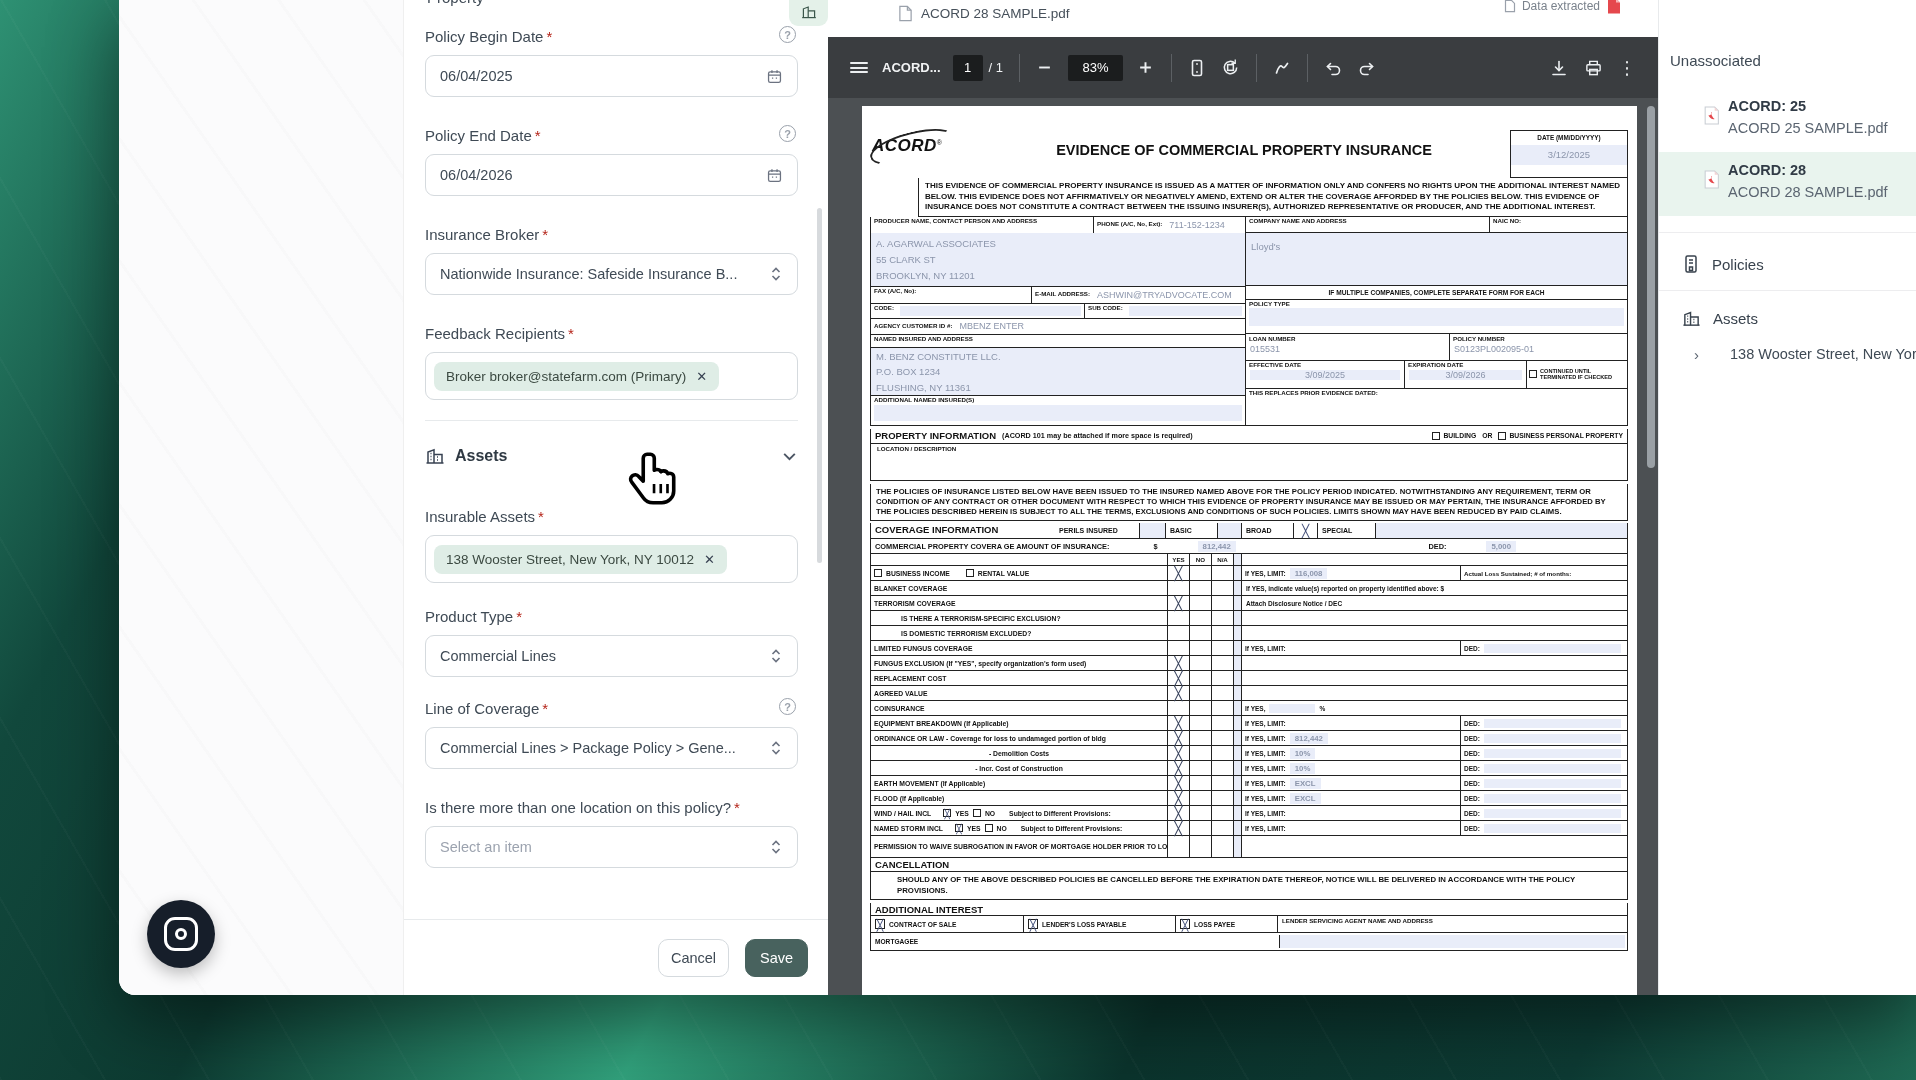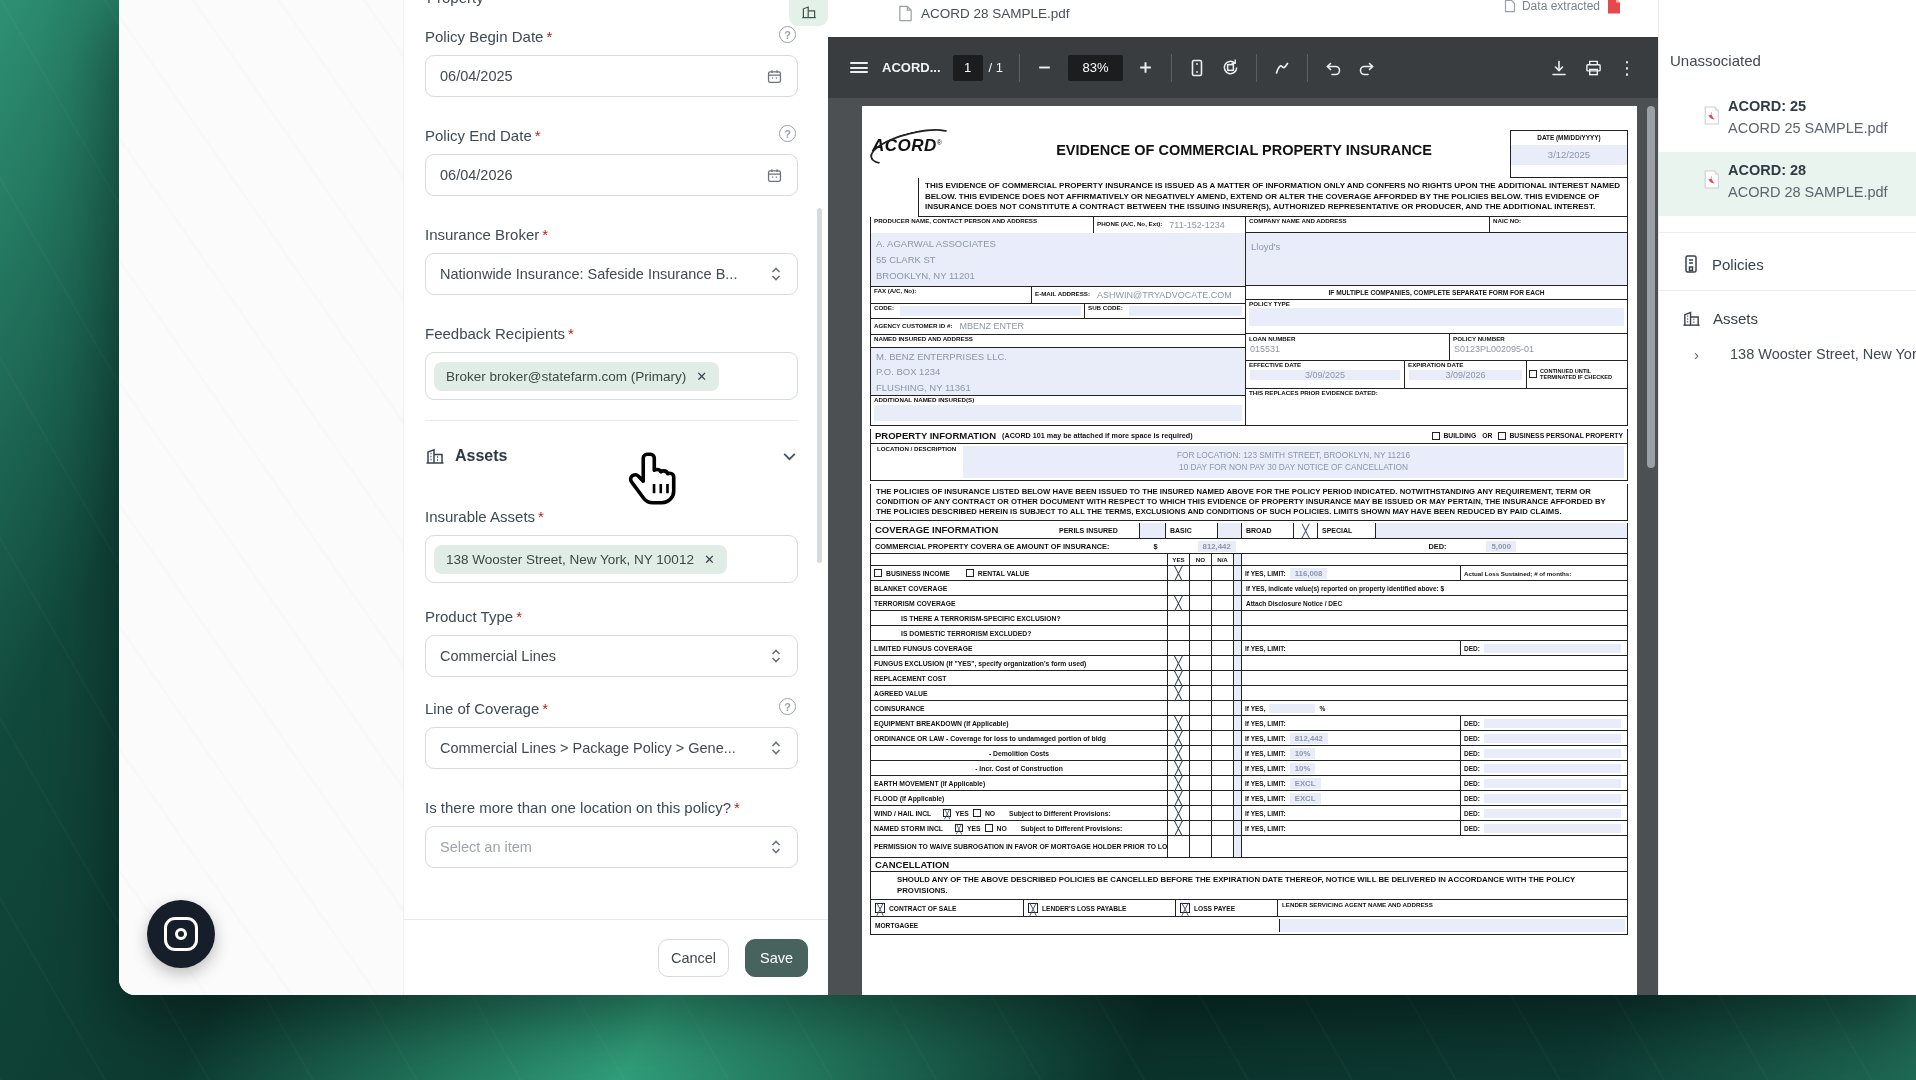--- a/index.html
+++ b/index.html
@@ -496,21 +496,21 @@
                     </div>
                 </div>
                 <div class="cellrow agrow">
                   <span class="tlab">AGENCY CUSTOMER ID #:</span>
                   <span class="fval" style="margin-left:4px">MBENZ ENTER</span>
                 </div>
                 <div class="cellrow nmlab">
                     <div class="tlab">NAMED INSURED AND ADDRESS</div>
                   </div>
                 <div class="cellrow nmlines bluebg" style="display:block">
-                  <div>M. BENZ ENTERPRISES LLC.</div>
+                  <div>M. BENZ CONSTITUTE LLC.</div>
                     <div>P.O. BOX 1234</div>
                     <div>FLUSHING, NY 11361</div>
                 </div>
                 <div class="cellrow addl" style="display:block">
                   <div class="tlab">ADDITIONAL NAMED INSURED(S)</div>
                   <div class="blue bluebg" style="margin:1px 3px"></div>
                 </div>
               </div>
 
               <div class="g-right">
@@ -565,24 +565,20 @@
                   <span>BUILDING</span>
                 </span>
               <span class="cb-l">OR</span>
               <span class="cb-l">
                   <span class="acbox"></span>
                   <span>BUSINESS PERSONAL PROPERTY</span>
                 </span>
             </div>
             <div class="loc-box">
               <span class="lb tlab">LOCATION / DESCRIPTION</span>
-              <div class="blue">
-                <div>FOR LOCATION: 123 SMITH STREET, BROOKLYN, NY 11216</div>
-                <div>10 DAY FOR NON PAY 30 DAY NOTICE OF CANCELLATION</div>
-              </div>
             </div>
 
             <div class="note">THE POLICIES OF INSURANCE LISTED BELOW HAVE BEEN ISSUED TO THE INSURED NAMED ABOVE FOR THE POLICY PERIOD INDICATED.  NOTWITHSTANDING ANY REQUIREMENT, TERM OR CONDITION OF ANY CONTRACT OR OTHER DOCUMENT WITH RESPECT TO WHICH THIS EVIDENCE OF PROPERTY INSURANCE MAY BE ISSUED OR MAY PERTAIN, THE INSURANCE AFFORDED BY THE POLICIES DESCRIBED HEREIN IS SUBJECT TO ALL THE TERMS, EXCLUSIONS AND CONDITIONS OF SUCH POLICIES.  LIMITS SHOWN MAY HAVE BEEN REDUCED BY PAID CLAIMS.</div>
 
             <div class="cov-wrap">
               <div class="cov-head">
                 <div class="t">COVERAGE INFORMATION</div>
                 <div class="p">PERILS INSURED</div>
                 <div class="c b1"></div>
                 <div class="c" style="width:52px">BASIC</div>
@@ -854,20 +850,21 @@
                     <div class="cov-x"></div>
                     <div class="cov-strip"></div>
                     <div class="cov-rt"></div>
                   </div>
                 </div>
             </div>
 
             <div class="canc-head">CANCELLATION</div>
             <div class="canc-text">SHOULD ANY OF THE ABOVE DESCRIBED POLICIES BE CANCELLED BEFORE THE EXPIRATION DATE THEREOF, NOTICE WILL BE DELIVERED IN ACCORDANCE WITH THE POLICY PROVISIONS.</div>
 
+            <div class="ai-head">ADDITIONAL INTEREST</div>
             <div class="ai-row">
               <div class="c c1">
                   <span class="acbox bigbox">╳</span>
                   <span>CONTRACT OF SALE</span>
                 </div>
               <div class="c c2">
                   <span class="acbox bigbox">╳</span>
                   <span>LENDER'S LOSS PAYABLE</span>
                 </div>
               <div class="c c3">

